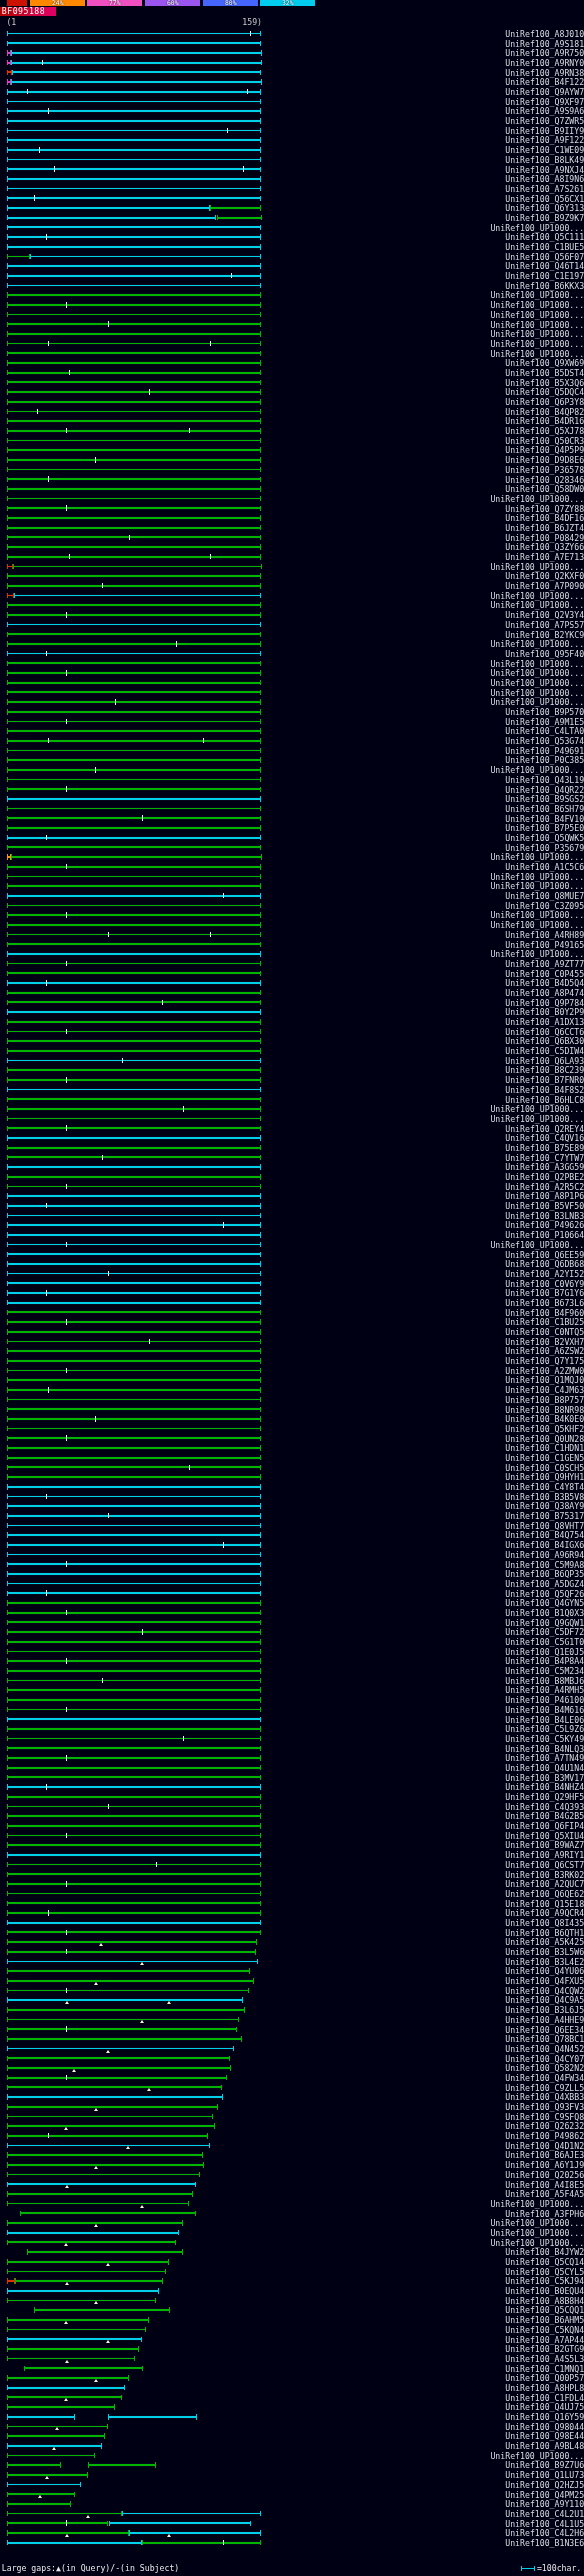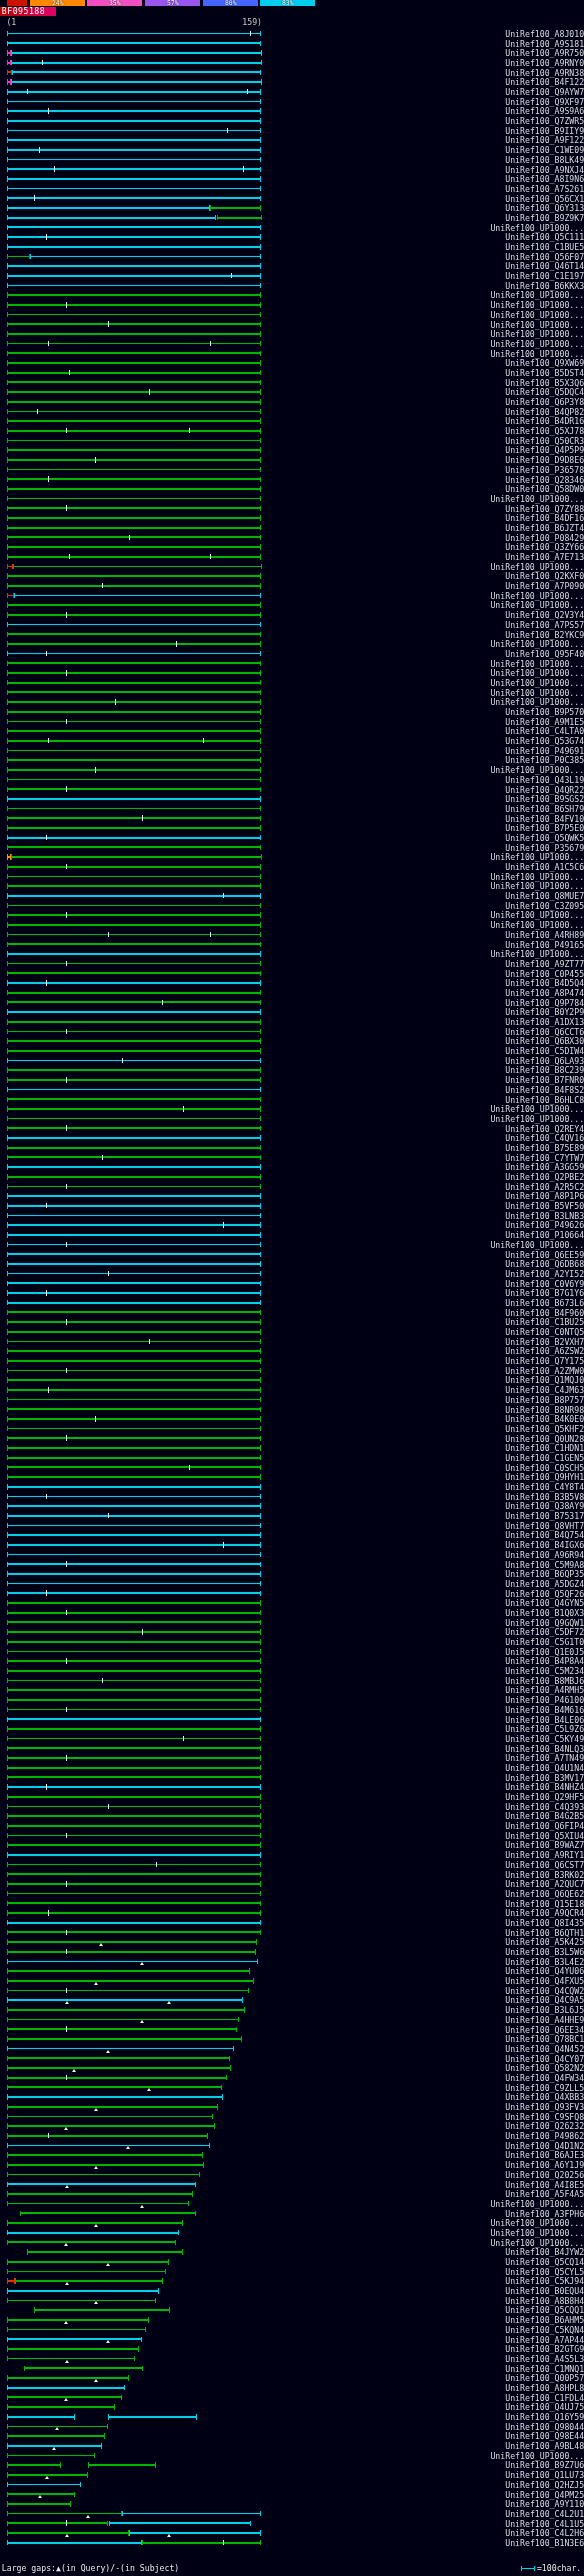--- a/index.html
+++ b/index.html
@@ -35,27 +35,27 @@
   .legend .bar::after{right:0}
 </style>
 </head>
 <body>
 
 <div class="scale">
     <div class="sblock" style="left: 0px; width: 20px; background: rgb(204, 17, 0);"></div>
     <div class="sblock" style="left: 23px; width: 55px; background: rgb(255, 136, 0);"></div>
     <span class="slabel" style="left: 23px; width: 55px;">24%</span>
     <div class="sblock" style="left: 80px; width: 55px; background: rgb(240, 80, 192);"></div>
-    <span class="slabel" style="left: 80px; width: 55px;">35%</span>
+    <span class="slabel" style="left: 80px; width: 55px;">77%</span>
     <div class="sblock" style="left: 138px; width: 55px; background: rgb(153, 85, 238);"></div>
-    <span class="slabel" style="left: 138px; width: 55px;">57%</span>
+    <span class="slabel" style="left: 138px; width: 55px;">60%</span>
     <div class="sblock" style="left: 196px; width: 55px; background: rgb(68, 102, 255);"></div>
     <span class="slabel" style="left: 196px; width: 55px;">80%</span>
     <div class="sblock" style="left: 253px; width: 55px; background: rgb(0, 204, 238);"></div>
-    <span class="slabel" style="left: 253px; width: 55px;">83%</span>
+    <span class="slabel" style="left: 253px; width: 55px;">32%</span>
   </div>
 
 <div class="query">BF095188</div>
 
 <div class="ruler">
   <span class="start">(1</span>
   <span class="end">159)</span>
 </div>
 
 <div id="rows">

